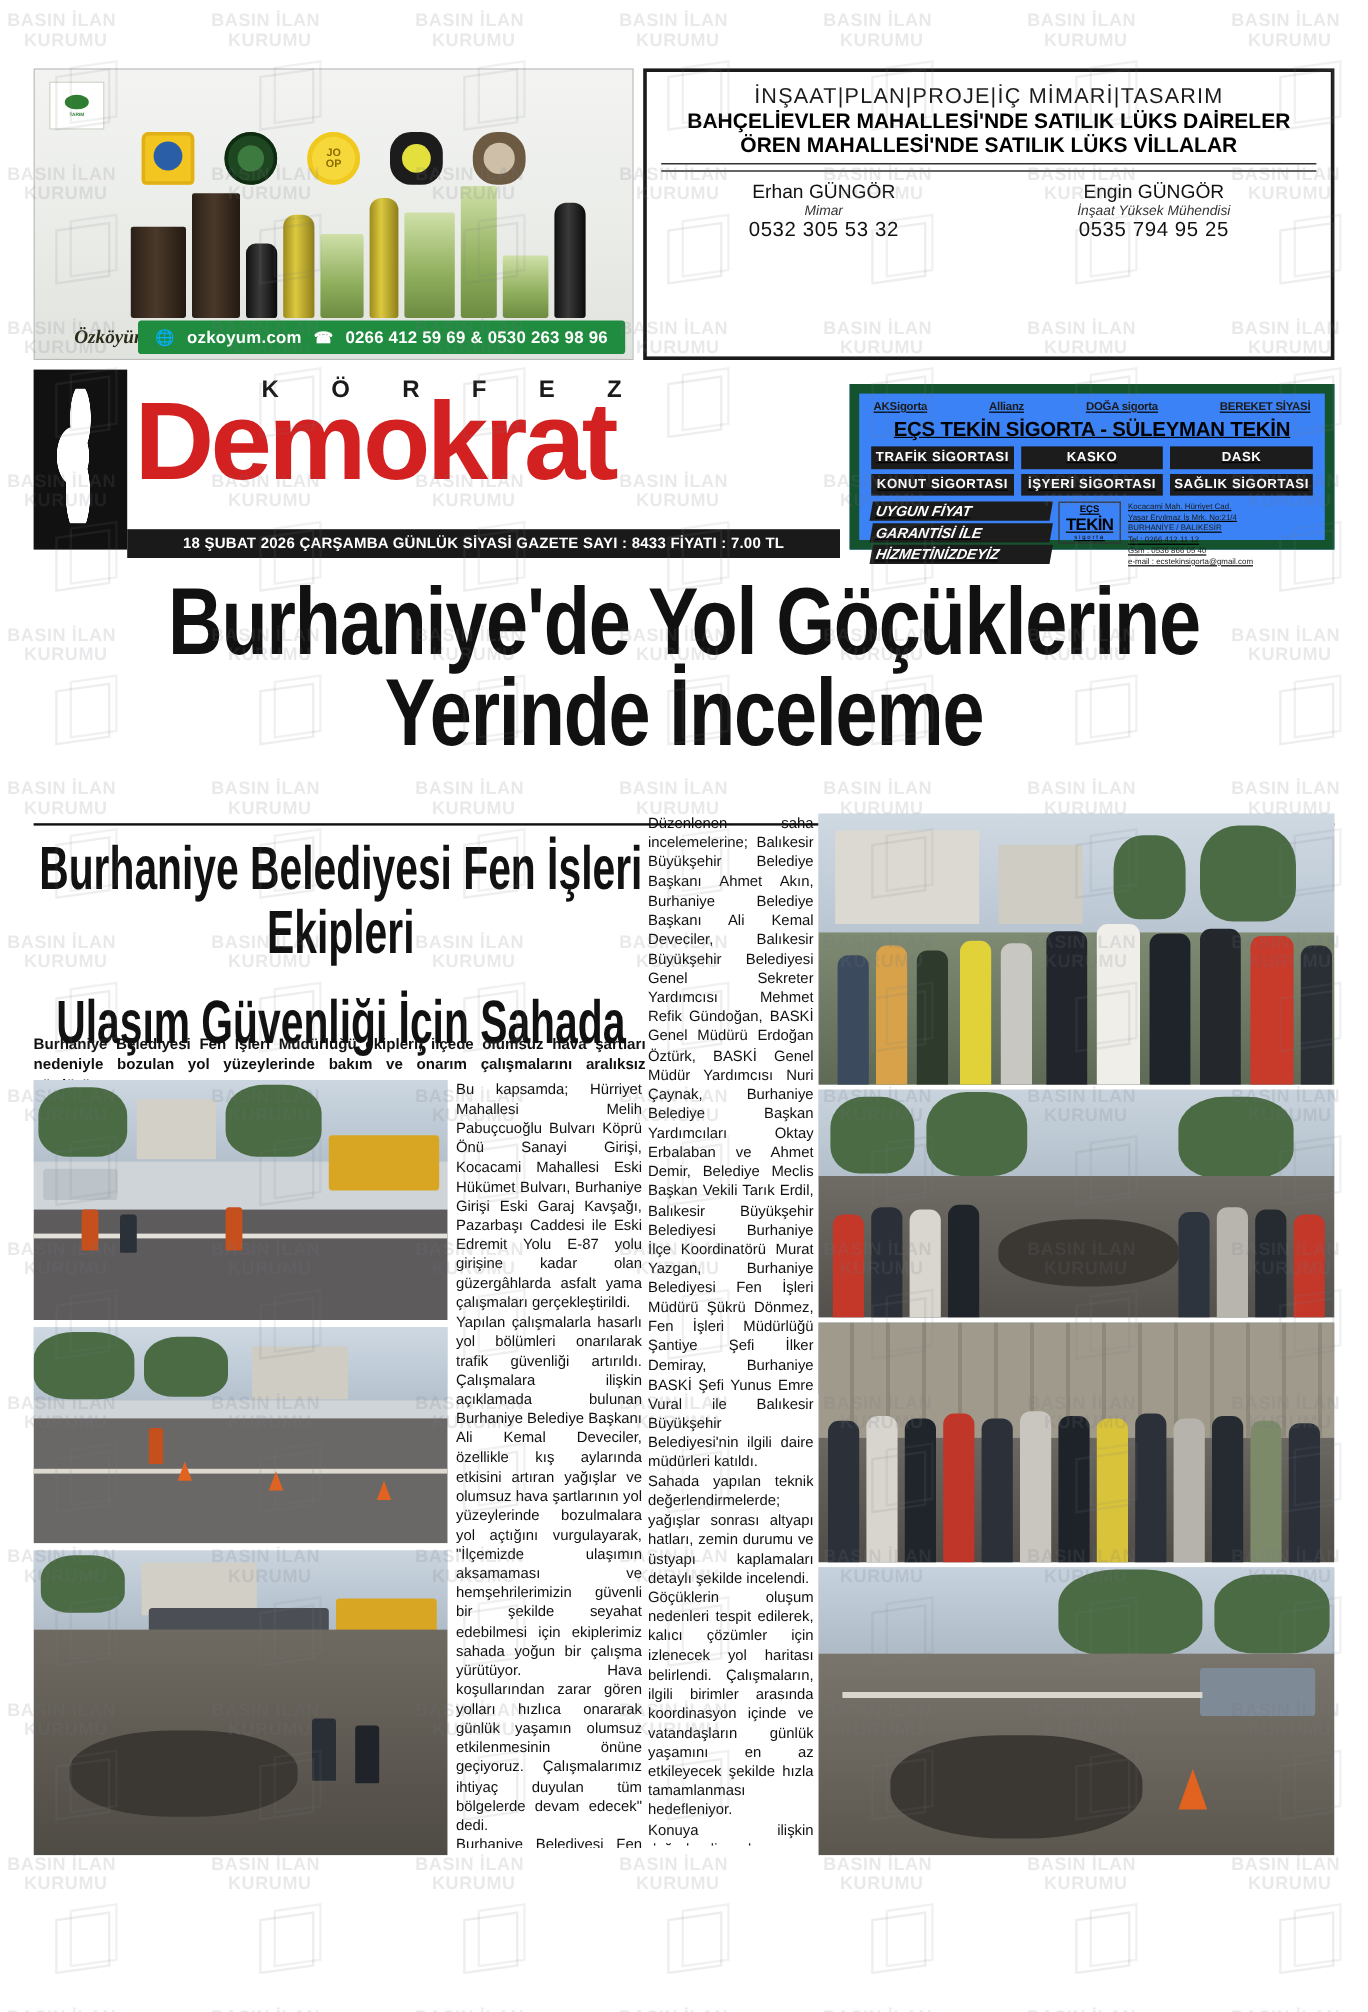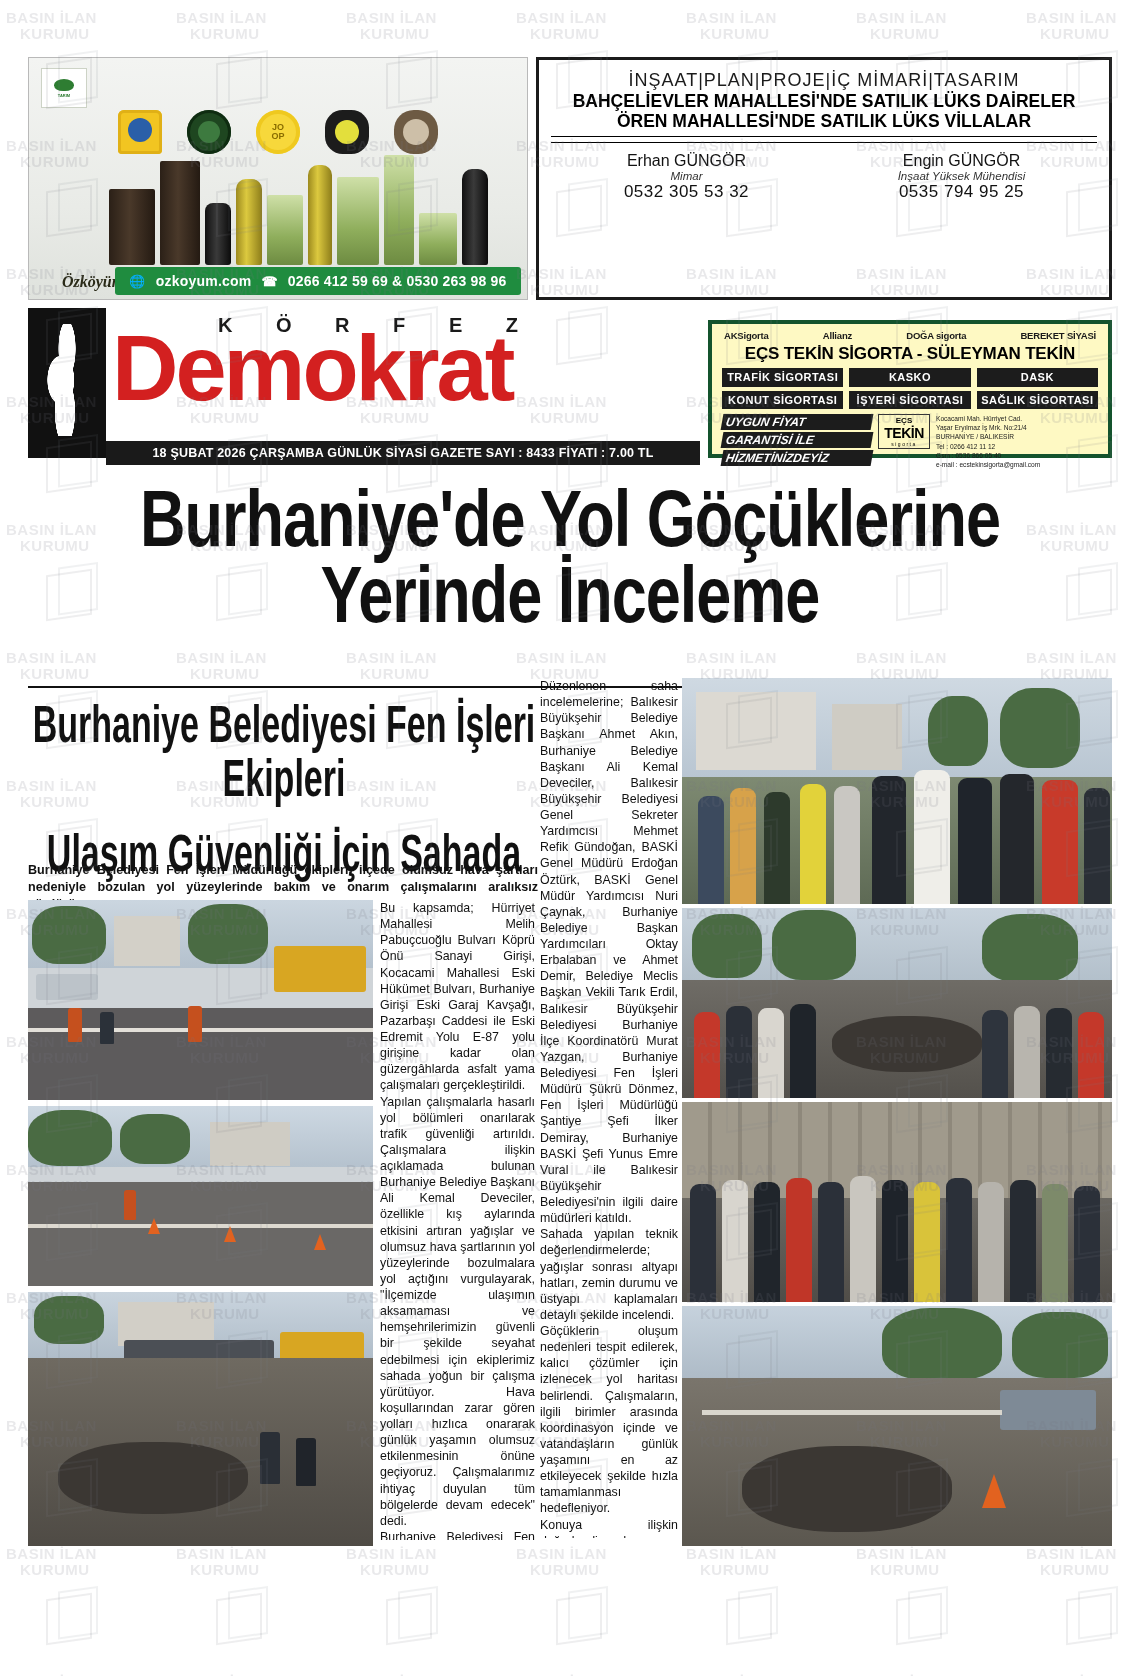--- a/index.html
+++ b/index.html
@@ -85,21 +85,21 @@
   .mh-left { position:absolute; left:0; top:0; width:672px; height:150px; }
   .ataturk { position:absolute; left:0; top:0; width:78px; height:150px; background:#111; overflow:hidden; }
   .ataturk .face { position:absolute; left:12px; top:16px; width:52px; height:112px; background:
      radial-gradient(ellipse at 52% 22%, #fff 0 22%, transparent 23%),
      radial-gradient(ellipse at 40% 50%, #fff 0 30%, transparent 31%),
      radial-gradient(ellipse at 48% 78%, #fff 0 26%, transparent 27%); }
   .korfez { position:absolute; left:190px; top:6px; font-size:20px; font-weight:700; letter-spacing:19px; color:#1a1a1a; }
   .demokrat { position:absolute; left:84px; top:14px; font-size:92px; font-weight:700; letter-spacing:-3px; color:#d32020; font-family:"Liberation Sans",sans-serif; line-height:1; }
   .dateline { position:absolute; left:78px; top:133px; width:594px; height:24px; background:#1a1a1a; color:#fff; font-size:12.5px; font-weight:700; display:flex; align-items:center; justify-content:center; letter-spacing:.2px; }
 
-  .ad-ins { position:absolute; right:0; top:12px; width:404px; height:138px; border:4px solid #14532d; background:#fef9c3; padding:4px 6px; }
+  .ad-ins { position:absolute; right:0; top:12px; width:404px; height:138px; border:8px solid #14532d; background:#3b82f6; padding:4px 6px;text-decoration:underline; }
   .ins-brands { display:flex; align-items:center; justify-content:space-between; padding:2px 6px 0; }
   .ins-brands span { font-size:9.5px; font-weight:700; color:#1a1a1a; letter-spacing:-.2px; }
   .ins-title { text-align:center; font-size:17px; font-weight:700; color:#000; margin:3px 0 4px; letter-spacing:-.2px; }
   .ins-grid { display:grid; grid-template-columns:repeat(3,1fr); gap:4px 6px; padding:0 4px; }
   .ins-cell { background:#1c1c1c; color:#fff; text-align:center; font-size:11px; font-weight:700; letter-spacing:.5px; line-height:1.15; padding:3px 0; }
   .ins-foot { display:flex; gap:6px; margin-top:5px; padding:0 4px; align-items:flex-start; }
   .ins-guar { width:150px; }
   .ins-guar div { background:#1c1c1c; color:#fff; font-size:12px; font-weight:700; font-style:italic; padding:1px 4px; transform:skewX(-10deg); margin-bottom:2px; }
   .ins-logo { width:52px; text-align:center; border:1px solid #333; padding:1px 0; }
   .ins-logo .l1 { font-size:8px; font-weight:700; }

